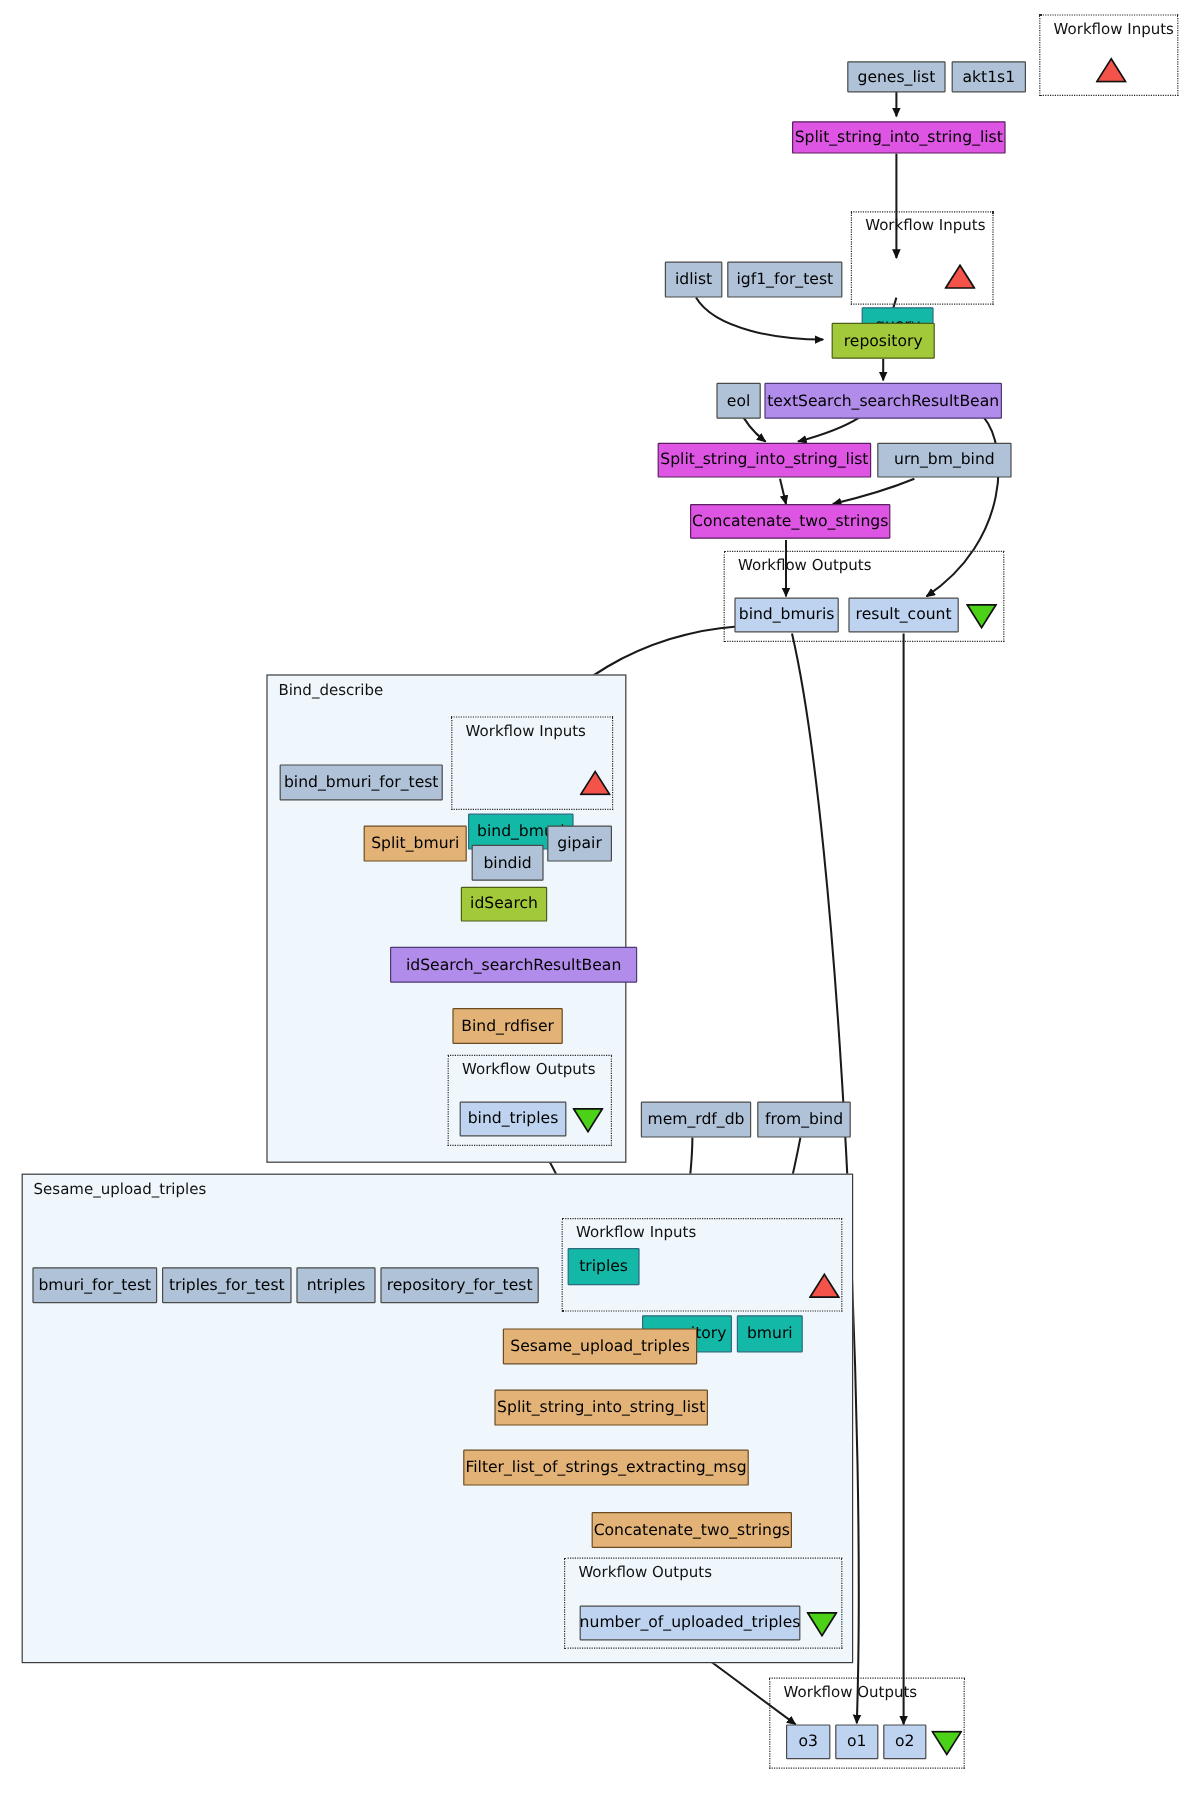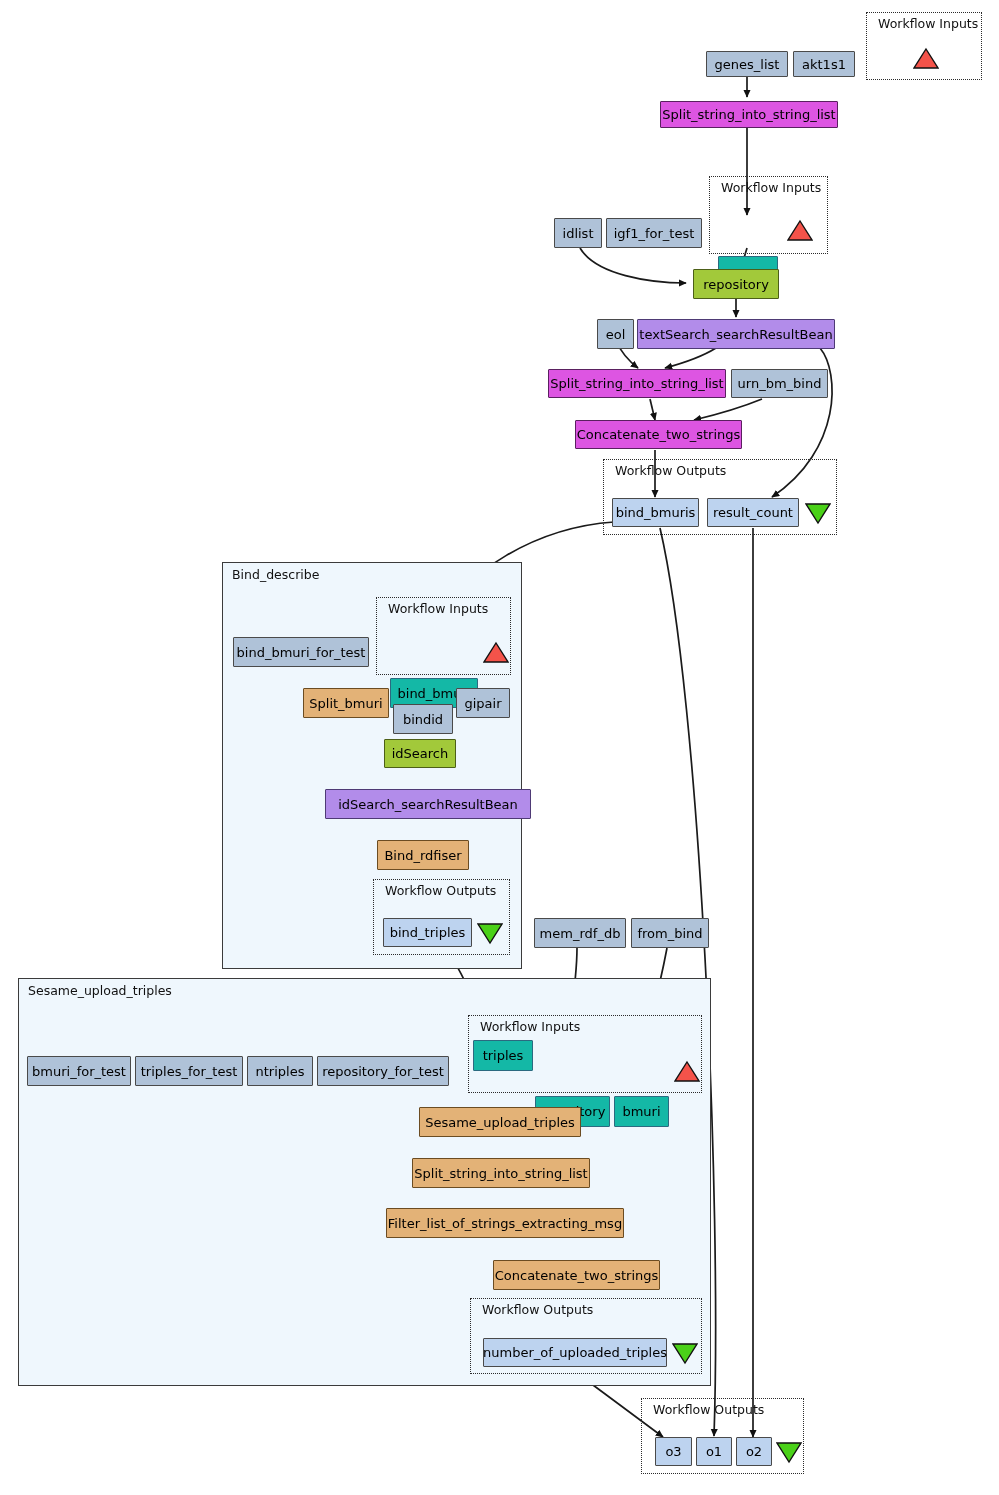--- a/index.html
+++ b/index.html
@@ -188,21 +188,21 @@
   <div class="node n-grey" style="left:597px;top:319px;width:37px;height:30px;">
     <span>eol</span>
   </div>
   <div class="node n-purple" style="left:637px;top:319px;width:198px;height:30px;">
     <span>textSearch_searchResultBean</span>
   </div>
 
   <div class="node n-magenta" style="left:548px;top:369px;width:178px;height:29px;">
     <span>Split_string_into_string_list</span>
   </div>
-  <div class="node n-grey" style="left:731px;top:369px;width:97px;height:29px;align-items:center;">
+  <div class="node n-grey" style="left:731px;top:369px;width:112px;height:29px;align-items:center;">
     <span>urn_bm_bind</span>
   </div>
 
   <div class="node n-magenta" style="left:575px;top:420px;width:167px;height:29px;">
     <span>Concatenate_two_strings</span>
   </div>
 
   <div class="dotted" style="left:603px;top:459px;width:234px;height:76px;">
     <div class="ctitle">Workflow Outputs</div>
   </div>

